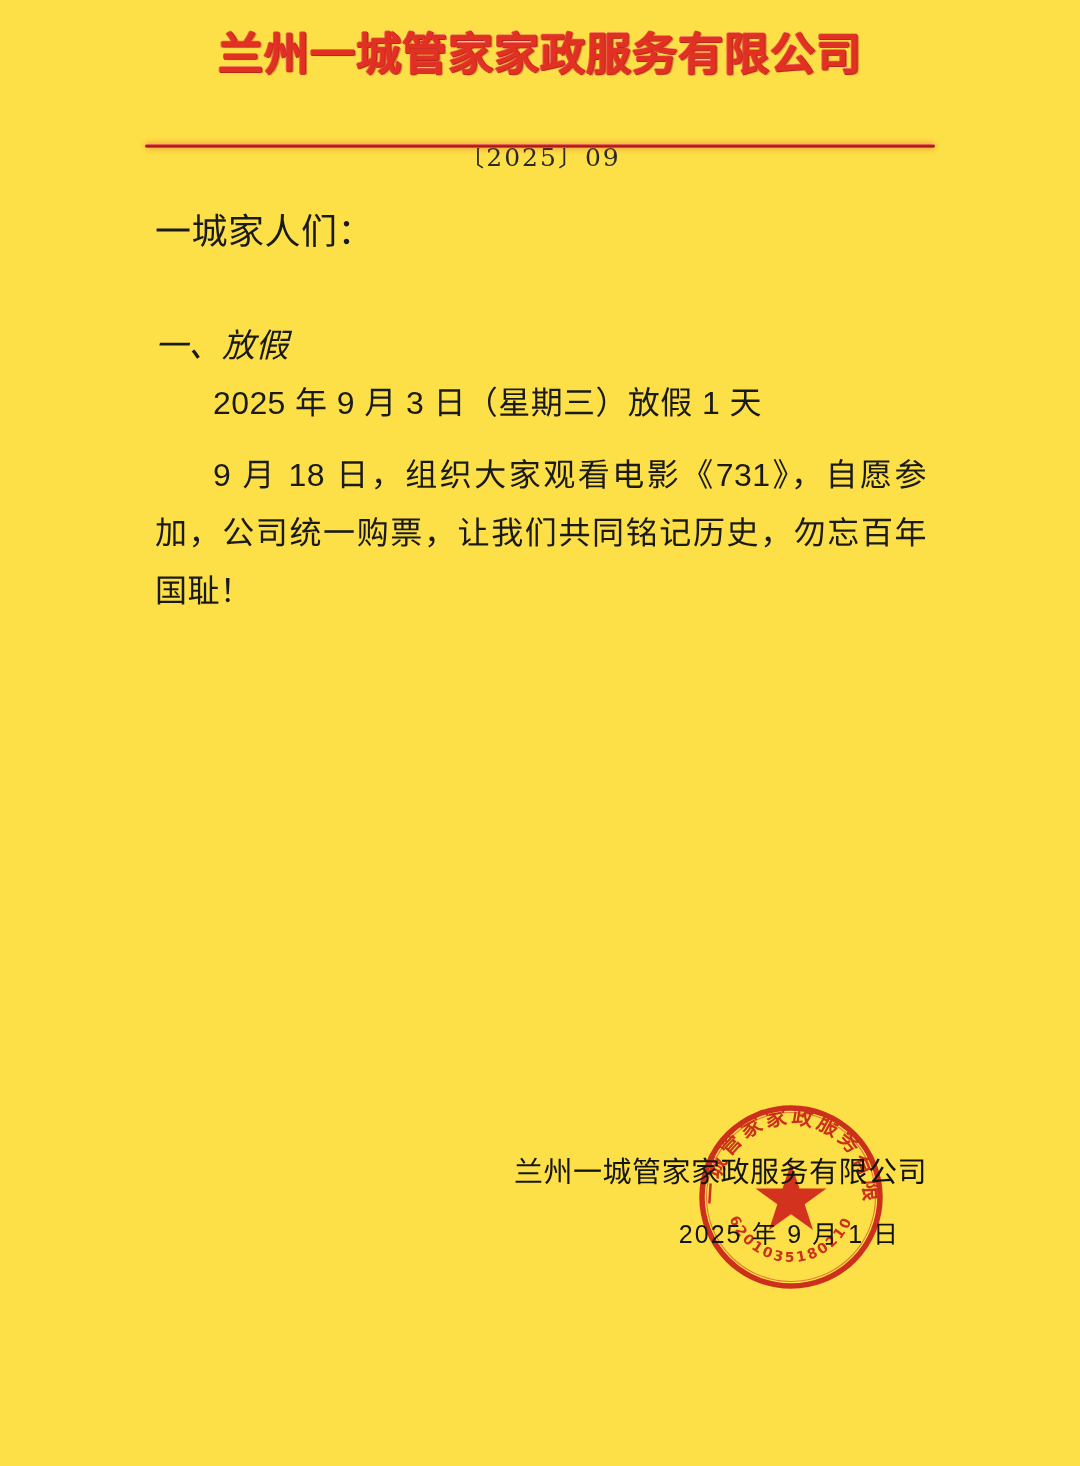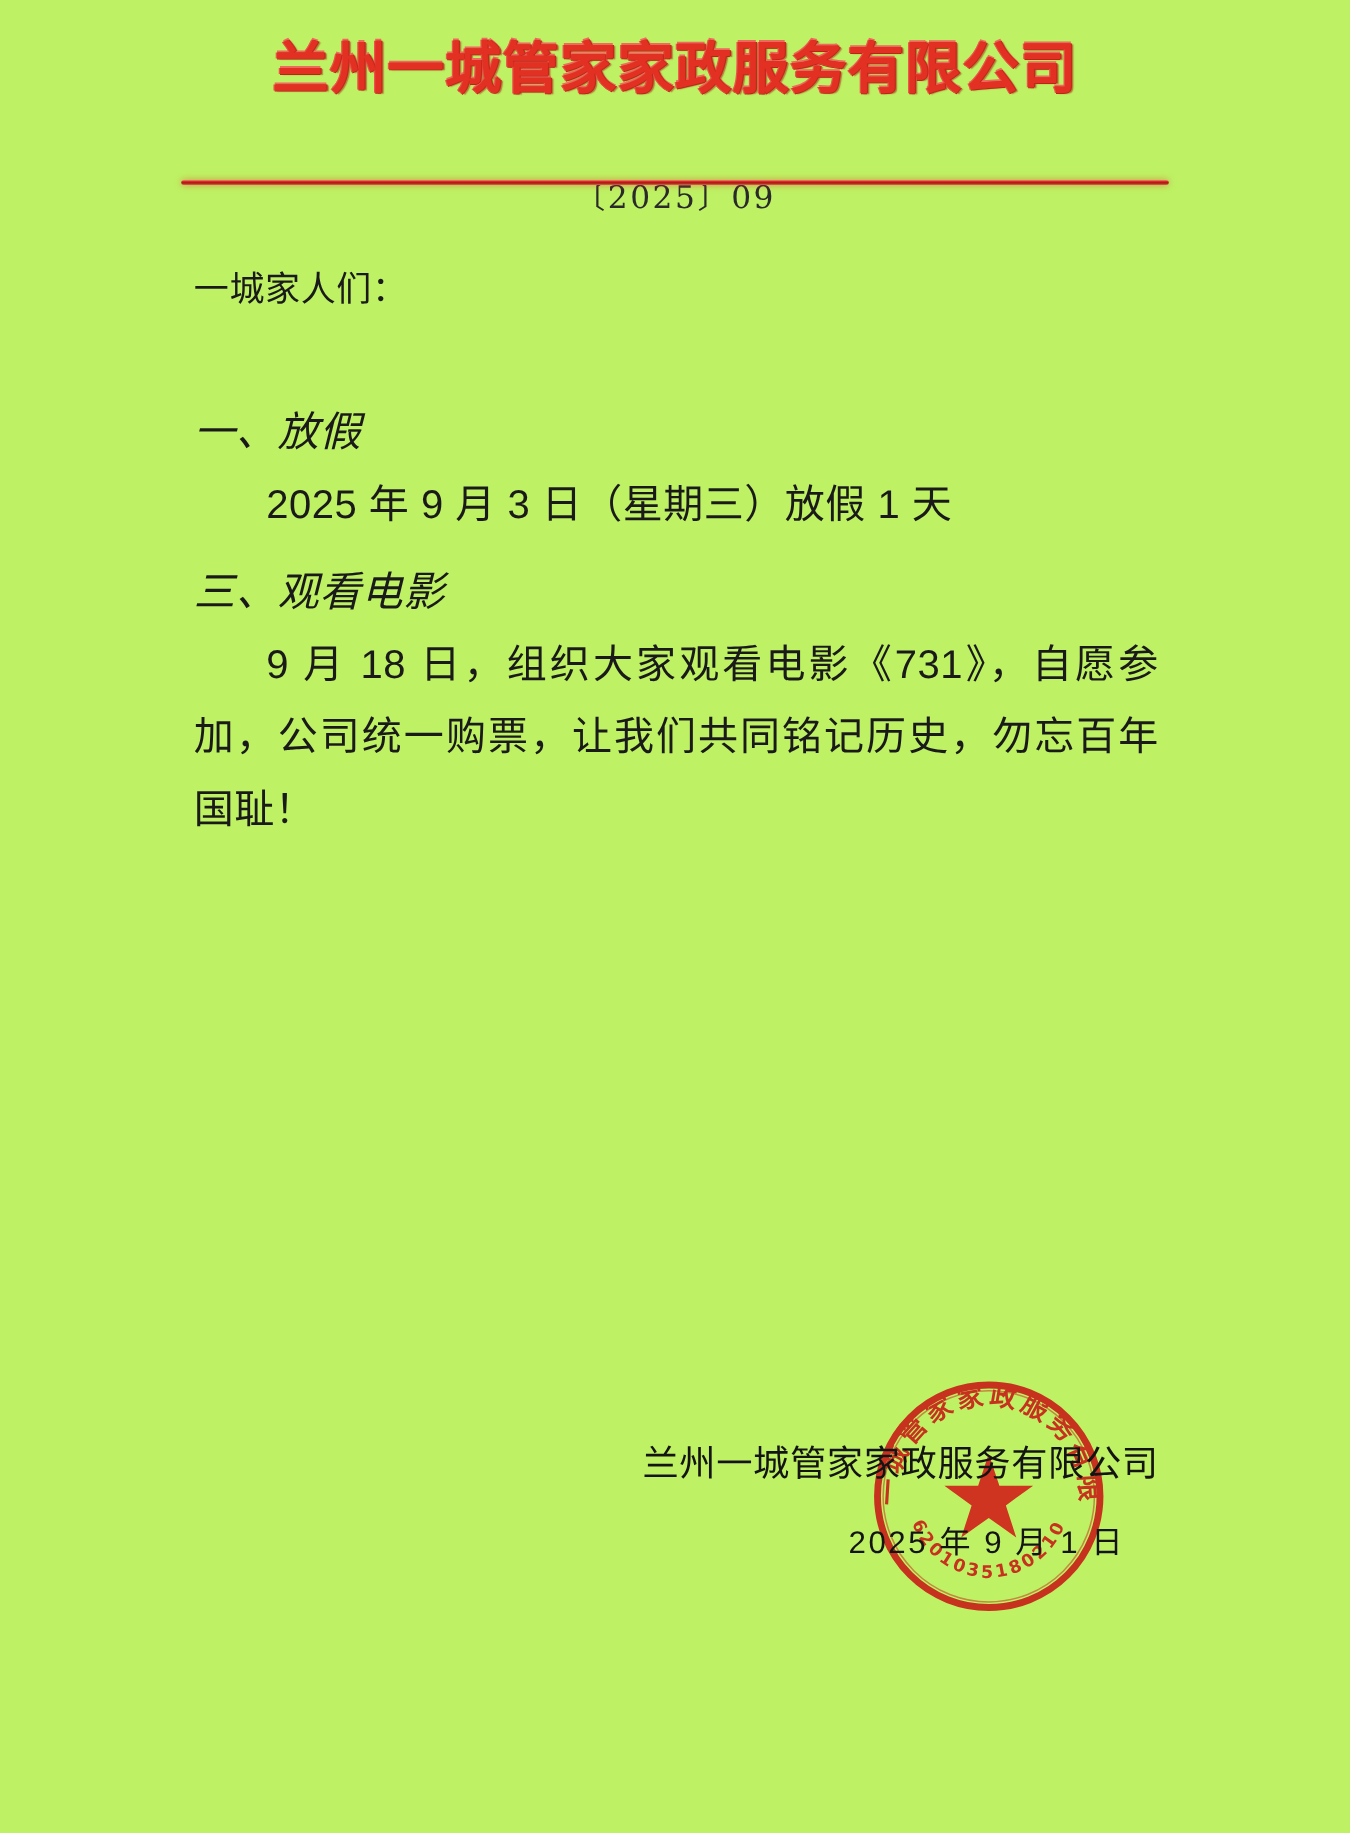--- a/index.html
+++ b/index.html
@@ -13,21 +13,21 @@
     height: 1466px;
     position: relative;
     font-family: "Liberation Sans", "DejaVu Sans", sans-serif;
     color: #1a1a1a;
     overflow: hidden;
   }
 
   .page {
     position: absolute;
     inset: 0;
-    background: #bef264;
+    background: #fde047;
   }
 
   
   .letterhead {
     position: absolute;
     left: 0;
     top: 0;
     width: 1080px;
   }
 
@@ -83,21 +83,21 @@
 
   
   .body-area {
     position: absolute;
     left: 155px;
     top: 210px;
     width: 772px;
   }
 
   .salutation {
-    font-size: 28px;
+    font-size: 36px;
     line-height: 44px;
     letter-spacing: 0.5px;
     margin: 0 0 64px 0;
     font-weight: 500;
   }
 
   .lead-para {
     font-size: 28px;
     line-height: 58px;
     letter-spacing: 0.4px;
@@ -190,21 +190,20 @@
     <p class="salutation">一城家人们：</p>
 
 
     <div class="section">
       <p class="section-heading">一、放假</p>
       <p class="section-body">2025 年 9 月 3 日（星期三）放假 1 天</p>
     </div>
 
 
     <div class="section gap-top">
-      <p class="section-heading">三、观看电影</p>
       <p class="section-body">9 月 18 日，组织大家观看电影《731》，自愿参加，公司统一购票，让我们共同铭记历史，勿忘百年国耻！</p>
     </div>
 
   </div>
 
   <div class="seal">
     <svg viewBox="0 0 194 194" xmlns="http://www.w3.org/2000/svg">
       <defs>
         <path id="arcTop" d="M 24 97 A 73 73 0 0 1 170 97"></path>
         <path id="arcBottom" d="M 32 97 A 65 65 0 0 0 162 97"></path>

